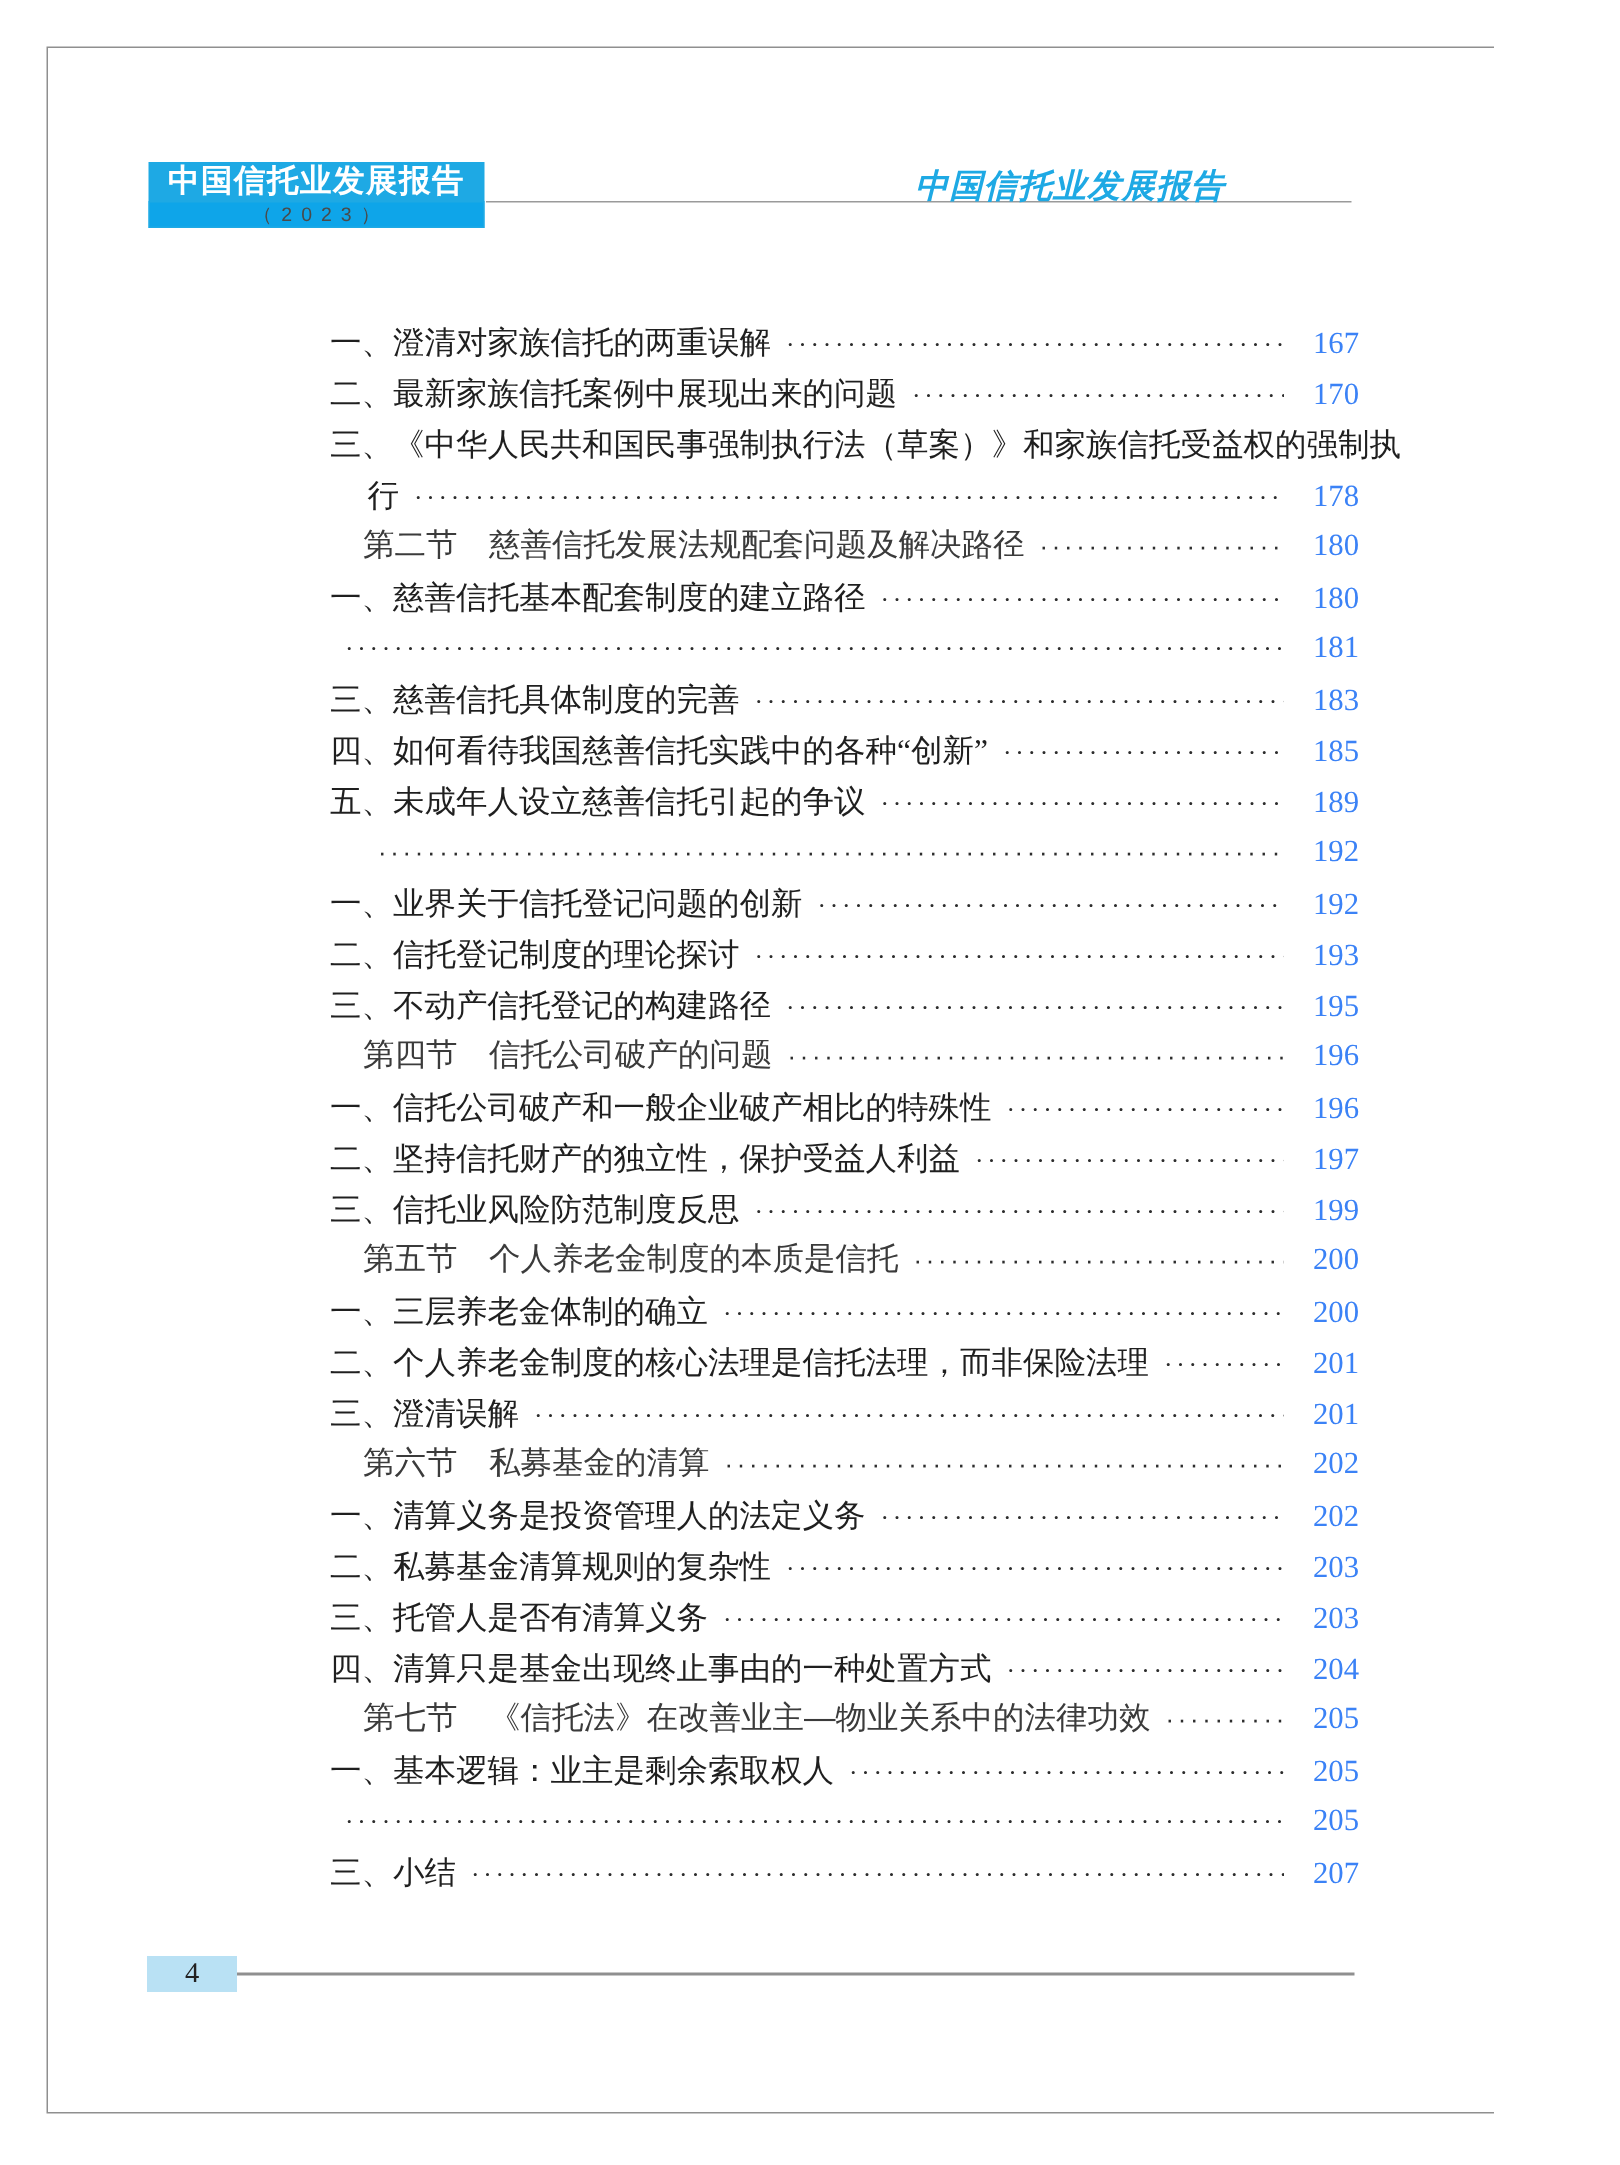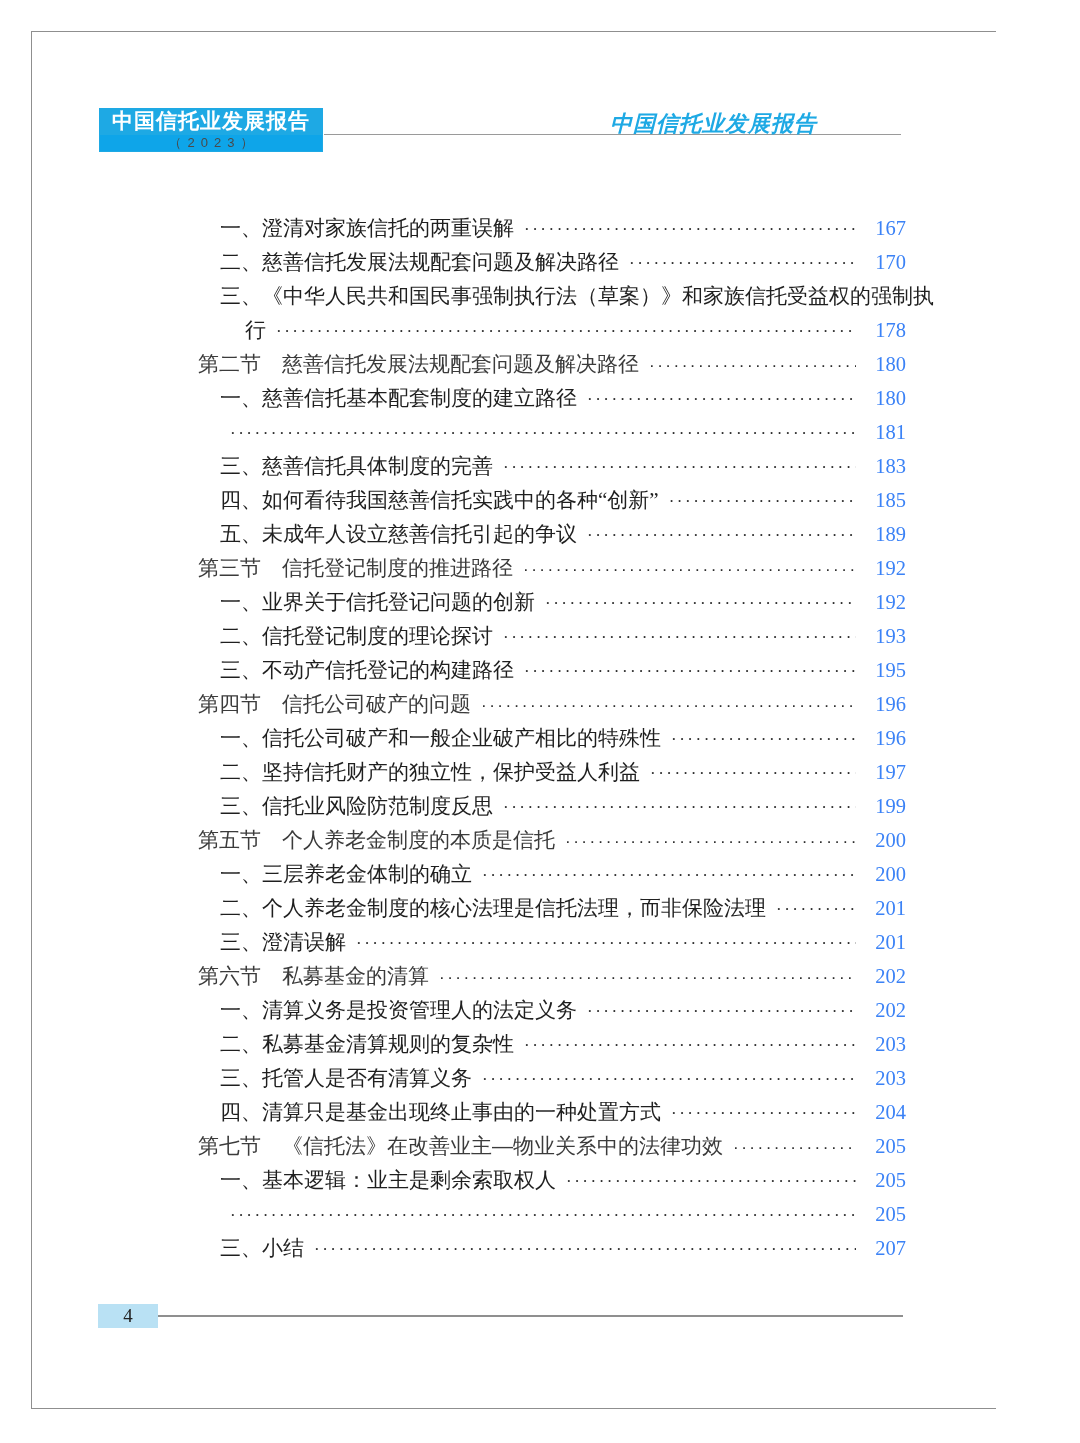--- a/index.html
+++ b/index.html
@@ -26,21 +26,21 @@
   .header-line{position:absolute;left:324px;top:134px;width:577px;height:1px;background:#9a9a9a;}
   .running-title{
     position:absolute;right:179px;top:109px;
     font-family:"Liberation Sans",sans-serif;font-style:italic;font-weight:bold;
     font-size:22px;color:var(--accent,#1ea9e4);letter-spacing:1px;white-space:nowrap;
   }
   
   .toc{position:absolute;left:198px;top:211px;width:708px;}
   .toc-row{display:flex;align-items:baseline;height:34px;line-height:34px;}
   .toc-text{white-space:nowrap;}
-  .toc-row.section{font-family:"Liberation Sans",sans-serif;font-size:21px;color:#3b3b3b;}
+  .toc-row.section{font-family:"Liberation Sans",sans-serif;font-size:21px;color:#3b3b3b;margin-left:44px;}
   .toc-row.sub,.toc-row.wrap,.toc-row.cont{font-size:21px;color:#1f1f1f;}
   .toc-row.sub{padding-left:22px;}
   .toc-row.wrap{padding-left:22px;}
   .toc-row.cont{padding-left:47px;}
   .toc-row.wrap .toc-text{
     flex:1 1 auto;white-space:nowrap;text-align:justify;text-align-last:justify;
     text-justify:inter-character;
   }
   .leader{
     flex:1 1 0;min-width:12px;overflow:hidden;white-space:nowrap;
@@ -72,21 +72,21 @@
   <div class="header-line"></div>
   <div class="running-title">中国信托业发展报告</div>
 
   <div class="toc">
       <div class="toc-row sub">
         <span class="toc-text">一、澄清对家族信托的两重误解</span>
         <span class="leader">··································································································································</span>
         <span class="toc-page">167</span>
       </div>
       <div class="toc-row sub">
-        <span class="toc-text">二、慈善信托发展法规配套问题及解决路径</span>
+        <span class="toc-text">二、最新家族信托案例中展现出来的问题</span>
         <span class="leader">··································································································································</span>
         <span class="toc-page">170</span>
       </div>
       <div class="toc-row wrap">
         <span class="toc-text">三、《中华人民共和国民事强制执行法（草案）》和家族信托受益权的强制执</span>
       </div>
       <div class="toc-row cont">
         <span class="toc-text">行</span>
         <span class="leader">··································································································································</span>
         <span class="toc-page">178</span>
@@ -114,21 +114,20 @@
         <span class="toc-text">四、如何看待我国慈善信托实践中的各种“创新”</span>
         <span class="leader">··································································································································</span>
         <span class="toc-page">185</span>
       </div>
       <div class="toc-row sub">
         <span class="toc-text">五、未成年人设立慈善信托引起的争议</span>
         <span class="leader">··································································································································</span>
         <span class="toc-page">189</span>
       </div>
       <div class="toc-row section">
-        <span class="toc-text">第三节　信托登记制度的推进路径</span>
         <span class="leader">··································································································································</span>
         <span class="toc-page">192</span>
       </div>
       <div class="toc-row sub">
         <span class="toc-text">一、业界关于信托登记问题的创新</span>
         <span class="leader">··································································································································</span>
         <span class="toc-page">192</span>
       </div>
       <div class="toc-row sub">
         <span class="toc-text">二、信托登记制度的理论探讨</span>

